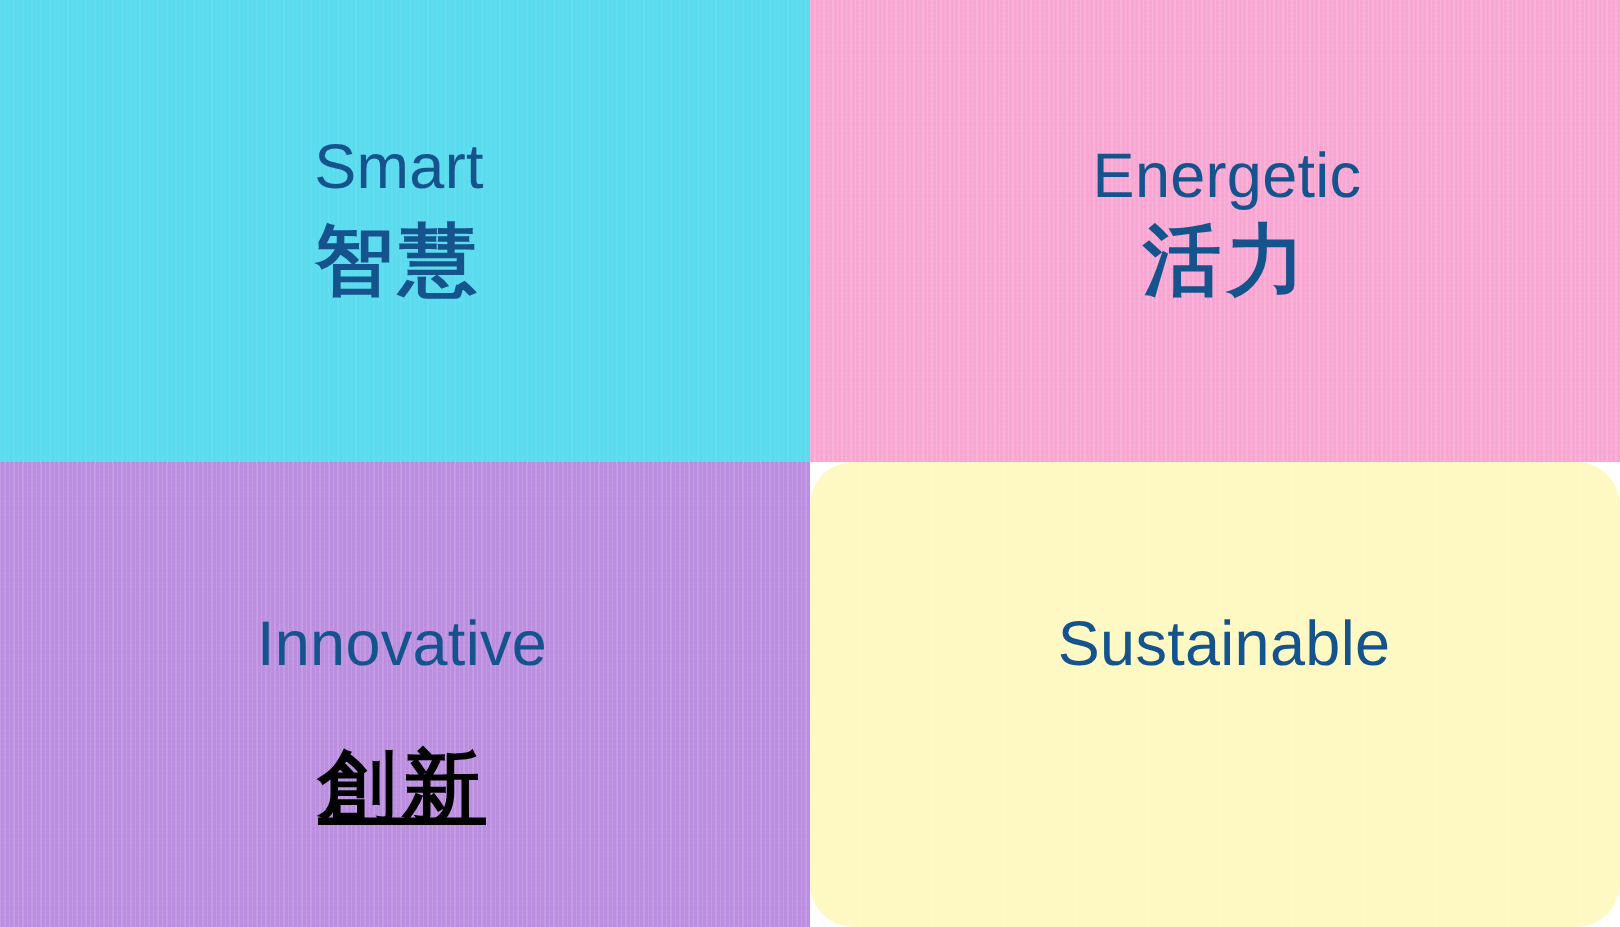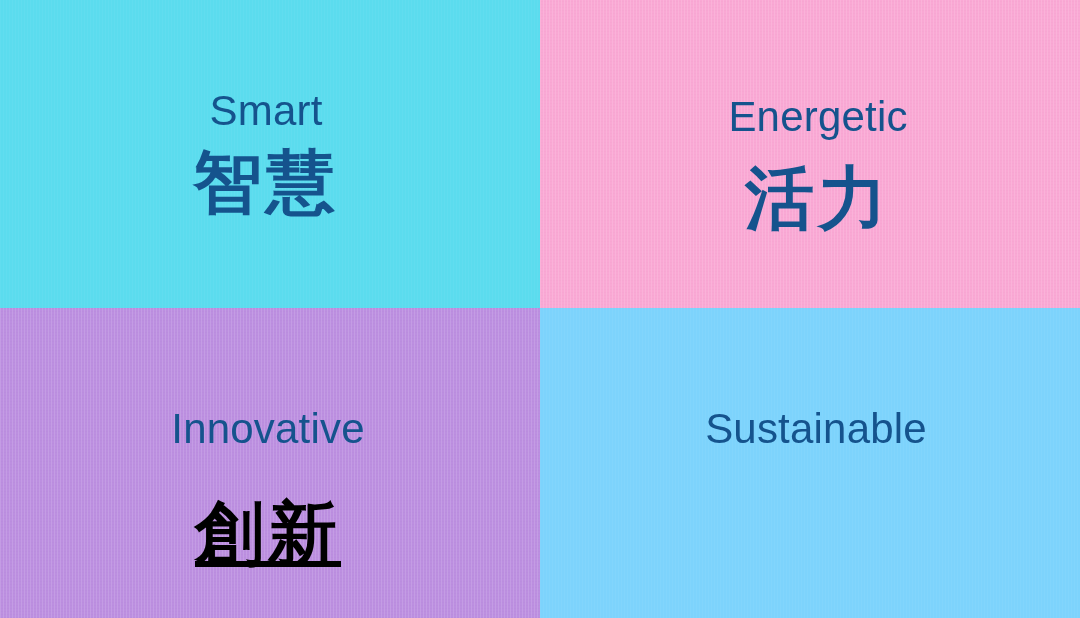--- a/index.html
+++ b/index.html
@@ -66,31 +66,31 @@
     font-family: "Liberation Sans", "DejaVu Sans", sans-serif;
     font-weight: 400;
     font-size: 42px;
     letter-spacing: 0.2px;
     white-space: nowrap;
   }
 
   .label-cjk {
     font-family: "DejaVu Sans", "Liberation Sans", sans-serif;
     font-weight: 700;
-    font-size: 69px;
+    font-size: 52px;
     letter-spacing: 4px;
     white-space: nowrap;
   }
 
   
   #quadrant-smart .label-stack       { margin-top: 90px;  margin-left: -8px; }
   #quadrant-smart .label-cjk         { margin-top: 16px; }
 
   #quadrant-energetic .label-stack   { margin-top: 96px;  margin-left: 278px; }
-  #quadrant-energetic .label-cjk     { margin-top: 26px; }
+  #quadrant-energetic .label-cjk     { margin-top: 14px; font-family: Liberation Mono, monospace; }
 
   #quadrant-innovative .label-stack  { margin-top: 100px; margin-left: -4px; gap: 35px; }
   #quadrant-innovative .label-cjk    { margin-top: 14px; }
 
   #quadrant-sustainable .label-stack { margin-top: 100px; margin-left: 276px; }
   #quadrant-sustainable .label-cjk   { margin-top: 14px; }
 
   
   #quadrant-energetic .label-stack,
   #quadrant-sustainable .label-stack {
@@ -120,20 +120,20 @@
   </section>
 
   <section class="quadrant" id="quadrant-innovative" style="background-color: rgb(188, 143, 224);">
     <div class="texture"></div>
     <div class="label-stack">
       <span class="label-en" style="color: rgb(21, 83, 141);">Innovative</span>
       <span class="label-cjk" style="color: #000000; text-decoration: underline;">創新</span>
     </div>
   </section>
 
-  <section class="quadrant flat" id="quadrant-sustainable" style="background-color: #7dd3fc;">
+  <section class="quadrant flat" id="quadrant-sustainable" style="background-color: #fef9c3; border-radius: 29px;">
     <div class="texture"></div>
     <div class="label-stack">
       <span class="label-en" style="color: rgb(21, 83, 141);">Sustainable</span>
     </div>
   </section>
 
 </div>
 
 </body></html>

